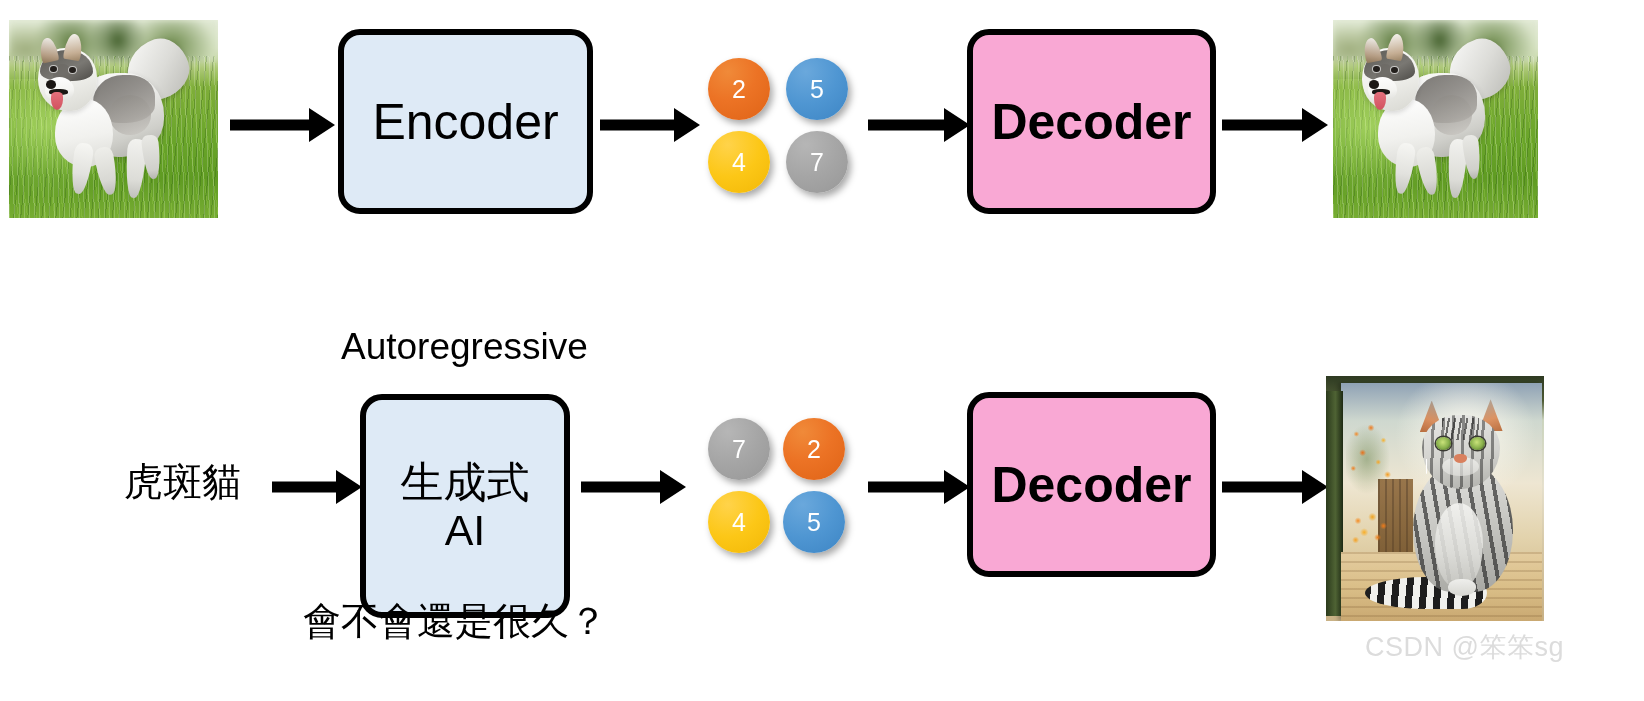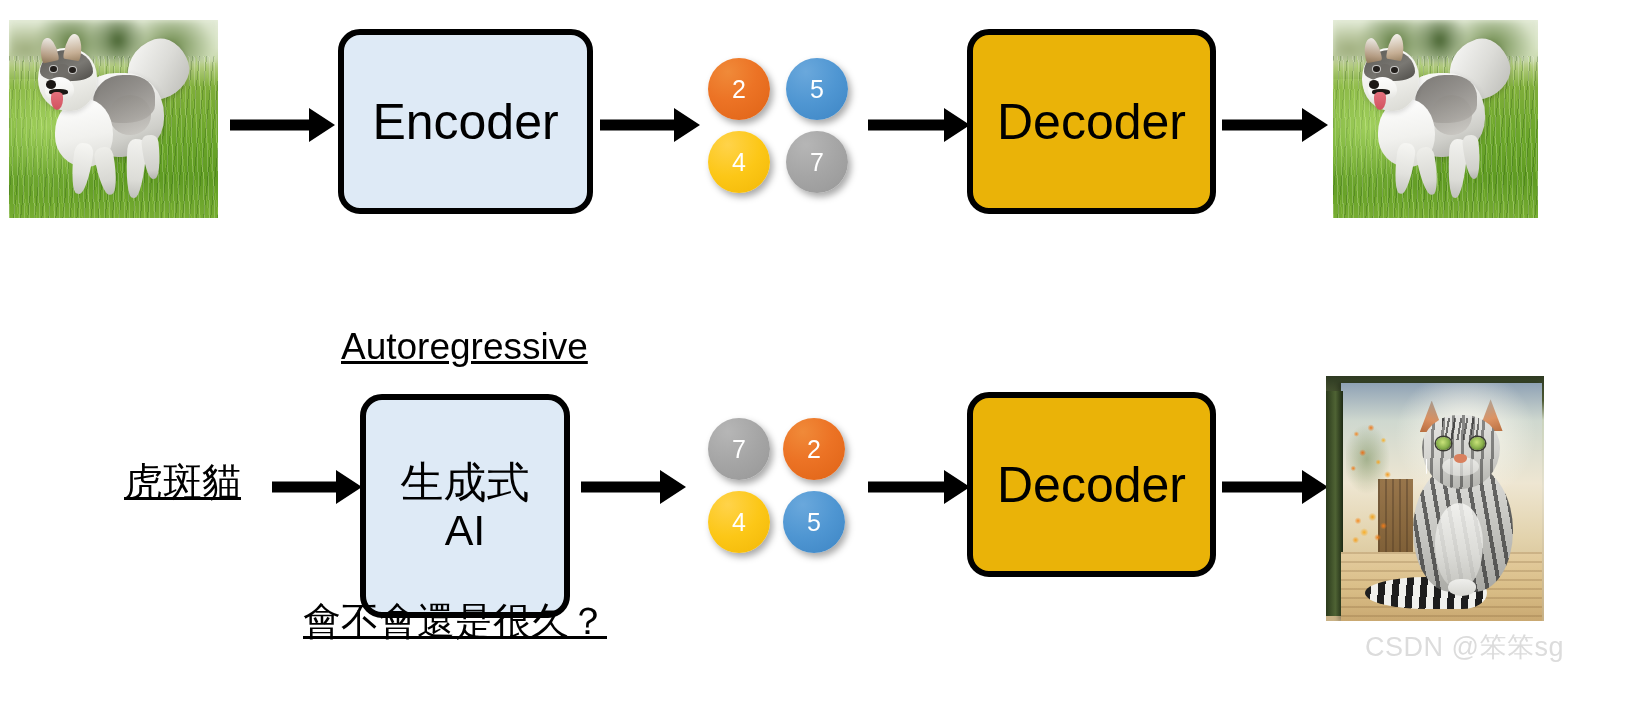--- a/index.html
+++ b/index.html
@@ -321,21 +321,21 @@
     border: 6px solid #000000;
     border-radius: 22px;
     display: flex;
     align-items: center;
     justify-content: center;
     text-align: center;
     line-height: 1.12;
     white-space: pre-line;
   }
   .proc-box.blue { background: #deeaf6; }
-  .proc-box.green { background: #eab308; }
+  .proc-box.green { background: #f9a8d4; font-weight: bold; }
 
   
   .arrow { position: absolute; }
   .arrow .shaft {
     position: absolute;
     left: 0; top: 50%;
     height: 11px;
     transform: translateY(-50%);
     background: #000000;
   }
@@ -366,21 +366,20 @@
   .tok-blue   { background: radial-gradient(circle at 32% 22%, #6aa8dc 0%, #4f96d2 50%, #3d85c4 100%); }
   .tok-yellow { background: radial-gradient(circle at 32% 22%, #ffd34a 0%, #fcc717 50%, #f2b705 100%); }
   .tok-gray   { background: radial-gradient(circle at 32% 22%, #b6b6b6 0%, #a5a5a5 50%, #979797 100%); }
 
   
   .label {
     position: absolute;
     line-height: 1.1;
     white-space: nowrap;
     color: #000000;
-    text-decoration: underline;
   }
 
   
   .watermark {
     position: absolute;
     color: #dcdcdc;
     font-size: 27px;
     white-space: nowrap;
     letter-spacing: 0.5px;
   }

